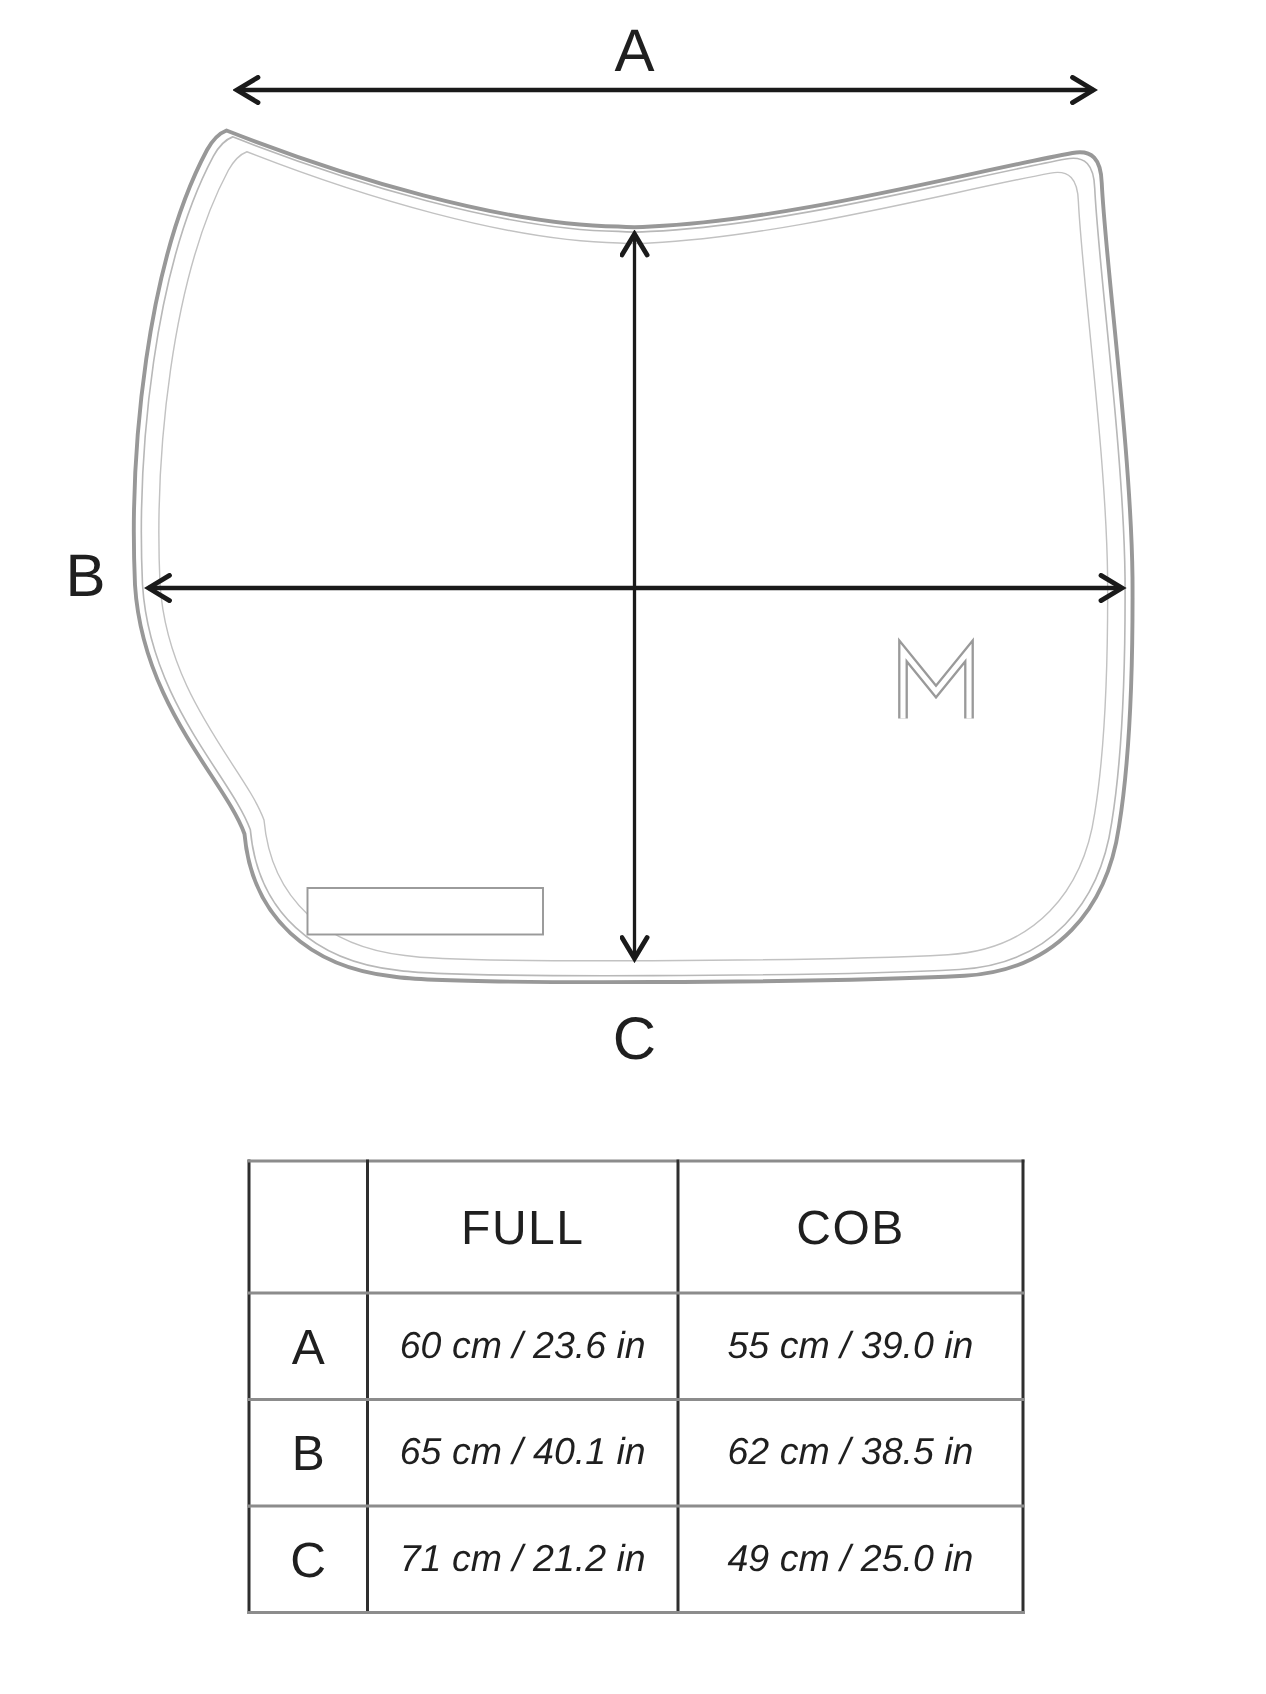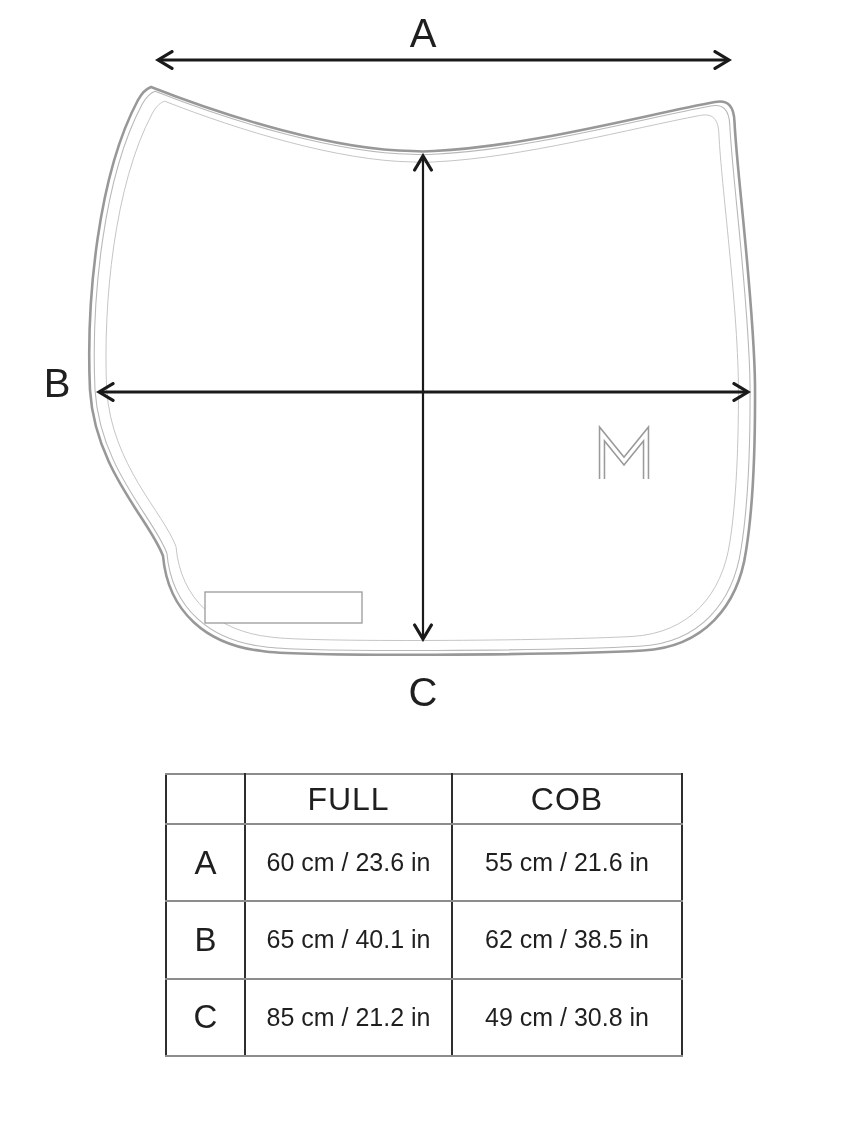--- a/index.html
+++ b/index.html
@@ -47,29 +47,29 @@
   .size-table td, .size-table th {
     border-left: 2px solid #2e2e2e;
     border-right: 2px solid #2e2e2e;
     border-top: 2px solid #8c8c8c;
     border-bottom: 2px solid #8c8c8c;
     text-align: center;
     vertical-align: middle;
     font-weight: 400;
     padding: 0;
   }
-  .size-table thead tr { height: 50px; }
+  .size-table thead tr { height: 88px; }
   .size-table tbody tr { height: 71px; }
   .size-table th {
     font-size: 32px;
     letter-spacing: 1px;
     font-weight: 400;
   }
   .size-table td.row-letter { font-size: 33px; }
-  .size-table td.value-cell { font-size: 25px; }
+  .size-table td.value-cell { font-size: 25px; font-style: italic; }
 </style>
 </head>
 <body>
 
 <div class="canvas">
 
   <svg class="pad-svg" width="844" height="740" viewBox="0 0 844 740">
     <defs>
       <marker id="arrow" viewBox="0 0 10 10" refX="8.5" refY="5" markerWidth="20" markerHeight="20" markerUnits="userSpaceOnUse" orient="auto-start-reverse">
         <path d="M1.5,0.8 L8.5,5 L1.5,9.2" fill="none" stroke="#1a1a1a" stroke-width="1.6" stroke-linecap="round"></path>
@@ -179,27 +179,27 @@
       <tr>
         <th></th>
         <th>FULL</th>
         <th>COB</th>
       </tr>
     </thead>
     <tbody>
       <tr>
         <td class="row-letter">A</td>
         <td class="value-cell">60 cm / 23.6 in</td>
-        <td class="value-cell">55 cm / 21.6 in</td>
+        <td class="value-cell">55 cm / 39.0 in</td>
       </tr>
       <tr>
         <td class="row-letter">B</td>
         <td class="value-cell">65 cm / 40.1 in</td>
         <td class="value-cell">62 cm / 38.5 in</td>
       </tr>
       <tr>
         <td class="row-letter">C</td>
-        <td class="value-cell">85 cm / 21.2 in</td>
-        <td class="value-cell">49 cm / 30.8 in</td>
+        <td class="value-cell">71 cm / 21.2 in</td>
+        <td class="value-cell">49 cm / 25.0 in</td>
       </tr>
     </tbody>
   </table>
 </div>
 
 </body></html>

